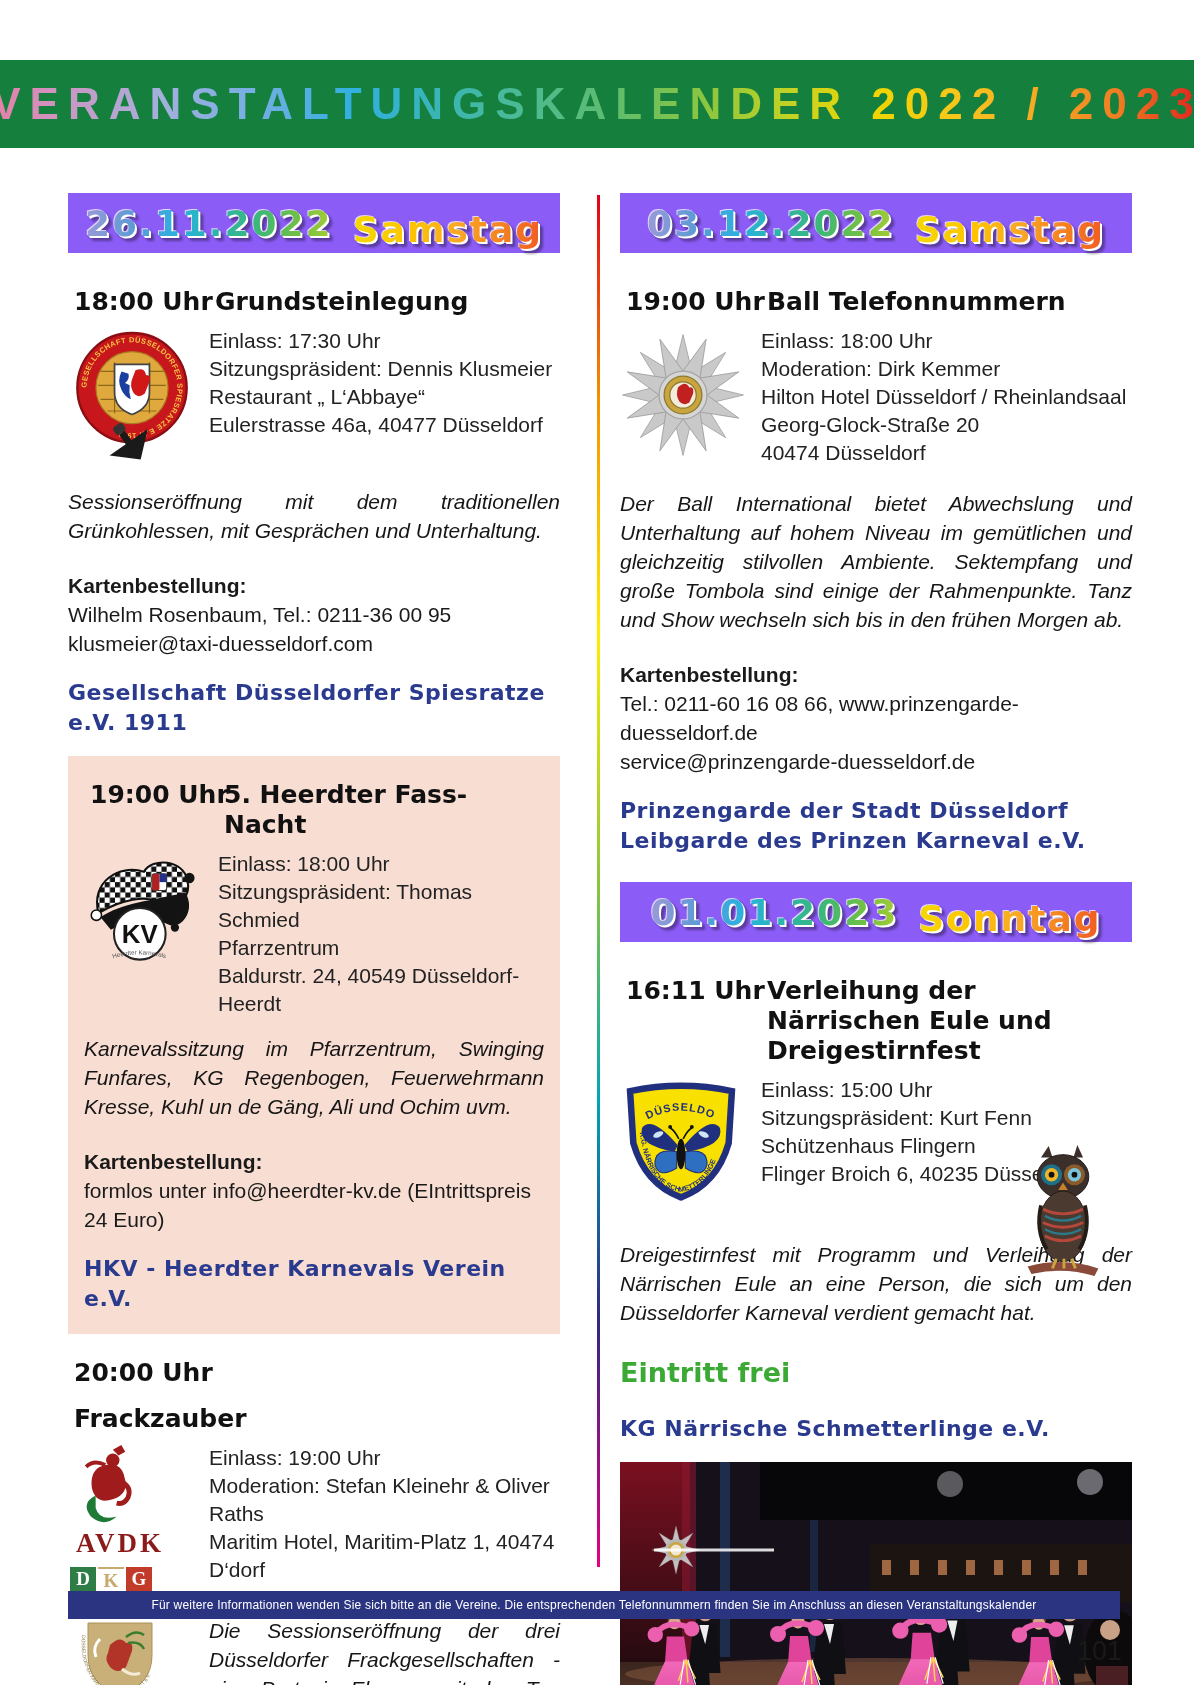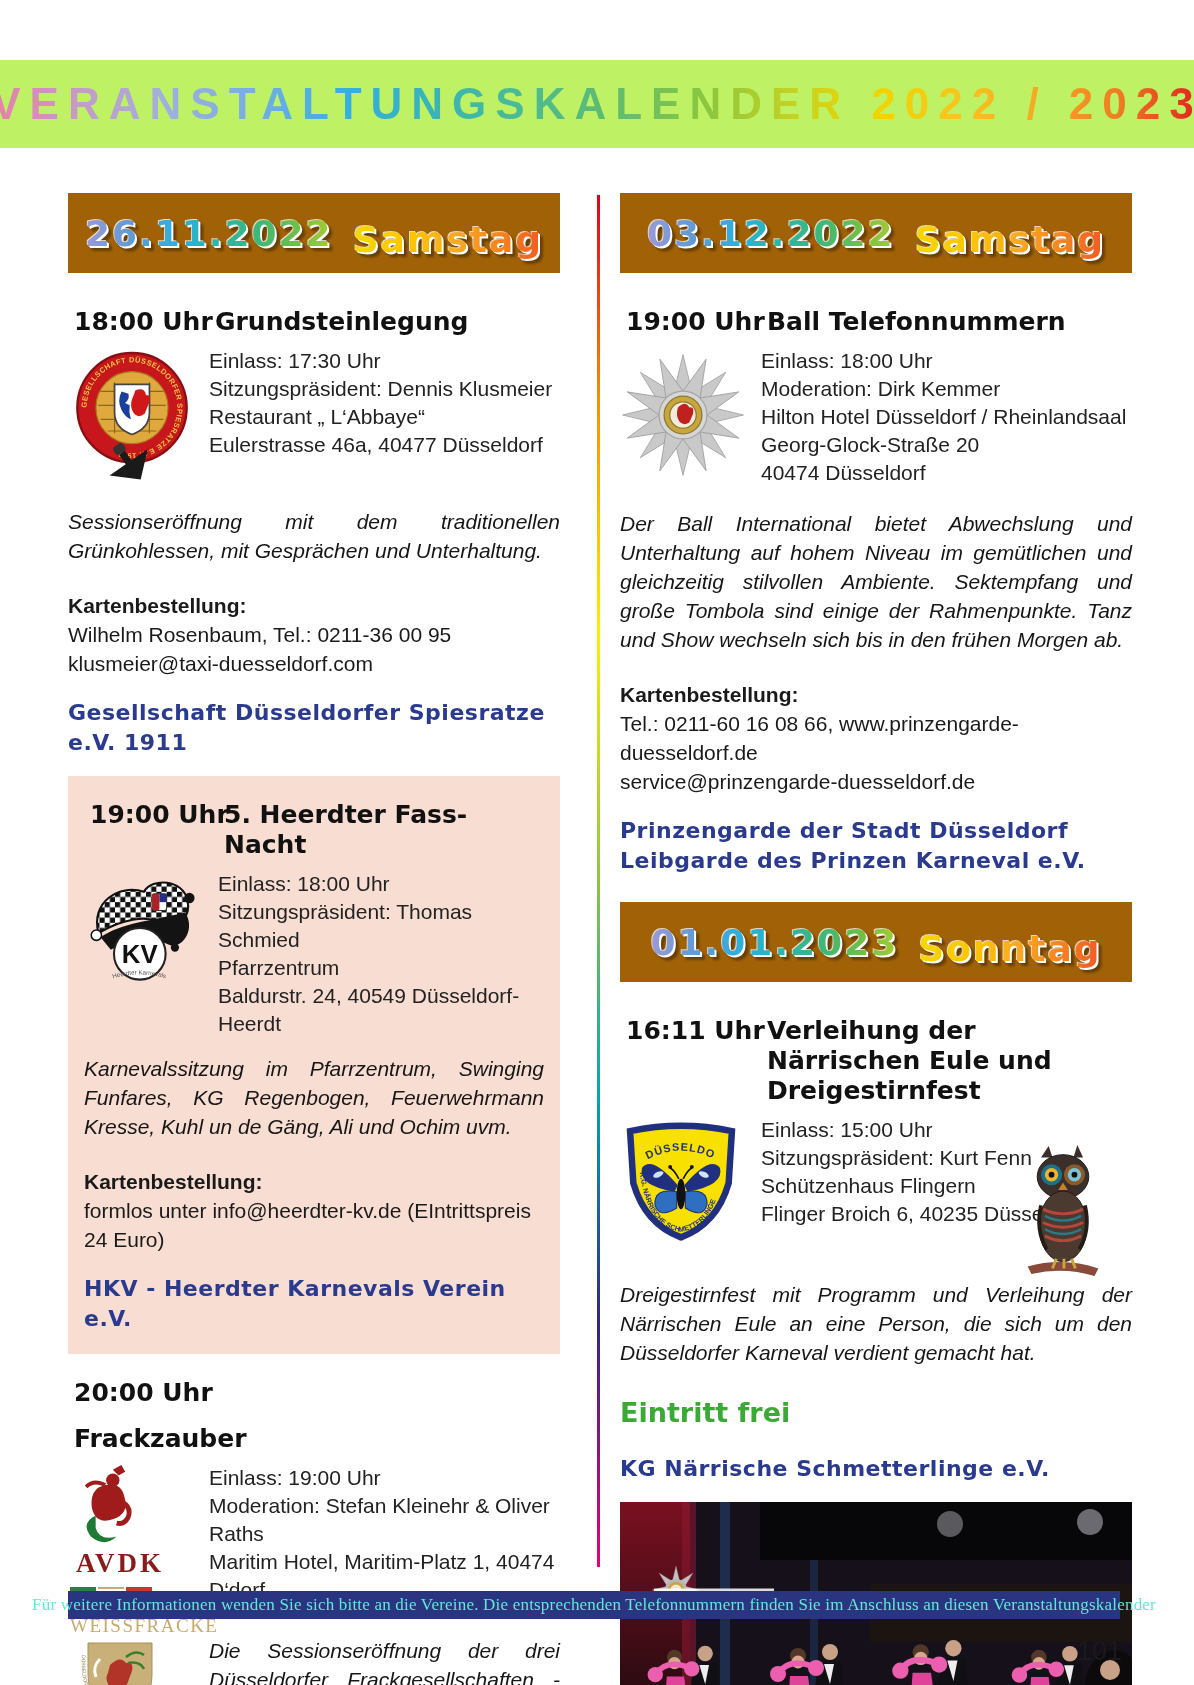--- a/index.html
+++ b/index.html
@@ -1,20 +1,20 @@
 <!DOCTYPE html>
 <html><head>
 <meta charset="utf-8">
 <style>
   html,body{margin:0;padding:0;background:#e9e9e9;}
   .page{position:relative;width:1194px;height:1685px;background:#ffffff;margin:0 auto;
         font-family:"Liberation Sans",sans-serif;color:#1a1a1a;overflow:hidden;}
 
   
-  .top-banner{position:absolute;left:0;top:60px;width:1194px;height:88px;background:#bef264;
+  .top-banner{position:absolute;left:0;top:60px;width:1194px;height:88px;background:#15803d;
               display:flex;align-items:center;justify-content:center;}
   .top-title{font-family:"Liberation Sans",sans-serif;font-weight:bold;font-size:44px;
              letter-spacing:9px;white-space:nowrap;}
 
   
   .gtx{color:#9aa;}
   @supports ((-webkit-background-clip:text) or (background-clip:text)){
     .gtx{-webkit-background-clip:text;background-clip:text;color:transparent;}
   }
   .g-title{background-image:linear-gradient(90deg,#e87fa8 0%,#c79ac6 7%,#a3b0dd 14%,#74aee2 22%,
@@ -27,21 +27,21 @@
   
   .content{position:absolute;left:0;top:193px;width:1194px;}
   .col{position:absolute;top:0;}
   .col-left{left:68px;width:492px;}
   .col-right{left:620px;width:512px;}
   .divider{position:absolute;left:597px;top:2px;width:3px;height:1372px;
            background:linear-gradient(180deg,#e3001b 0%,#f39200 15%,#ffed00 32%,#8cc63f 50%,
            #00a5b5 66%,#312783 82%,#e6007e 100%);}
 
   
-  .banner-date{height:80px;background:#a16207;display:flex;align-items:center;justify-content:center;gap:20px;}
+  .banner-date{height:60px;background:#8b5cf6;display:flex;align-items:center;justify-content:center;gap:20px;}
   .dt{font-family:"DejaVu Sans",sans-serif;font-weight:bold;font-size:36px;letter-spacing:2px;
       filter:drop-shadow(2px 2px 0 #ffffff) drop-shadow(-1px -1px 0 rgba(255,255,255,.75)) drop-shadow(3px 3px 1px rgba(0,0,0,.35));}
 
   
   .ev-head{display:flex;gap:16px;font-family:"DejaVu Sans",sans-serif;font-weight:bold;
            font-size:25px;line-height:30px;color:#111;margin:34px 6px 10px;}
   .ev-time{width:125px;flex:none;white-space:nowrap;}
   .ev-title{flex:1;}
   .ev-body{display:flex;}
   .ev-logo{width:141px;flex:none;}
@@ -73,21 +73,21 @@
   .dkg-name{font-family:"Liberation Serif",serif;color:#c8a96e;font-size:19px;letter-spacing:1.5px;margin-top:0;}
   .grosse{font-family:"DejaVu Serif",serif;font-style:italic;font-weight:bold;color:#d42027;
           font-size:42px;transform:rotate(-14deg);display:inline-block;margin:10px 0 0 6px;letter-spacing:1px;}
 
   .owl{position:absolute;right:26px;top:948px;}
   .photo{margin-top:18px;width:512px;height:292px;display:block;}
 
   
   .footer-bar{position:absolute;left:68px;top:1591px;width:1052px;height:28px;background:#2b3480;
               display:flex;align-items:center;justify-content:center;}
-  .footer-note{color:#5eead4;font-size:17px;letter-spacing:.2px;white-space:nowrap;font-family:Liberation Serif, serif;}
+  .footer-note{color:#ffffff;font-size:12px;letter-spacing:.2px;white-space:nowrap;}
   .page-number{position:absolute;right:72px;top:1636px;font-size:27px;color:#1a1a1a;}
   svg text{font-family:"Liberation Sans",sans-serif;}
 </style>
 </head>
 <body>
 
 <div class="page">
 
   <div class="top-banner">
     <div class="top-title gtx g-title">VERANSTALTUNGSKALENDER 2022 / 2023</div>

